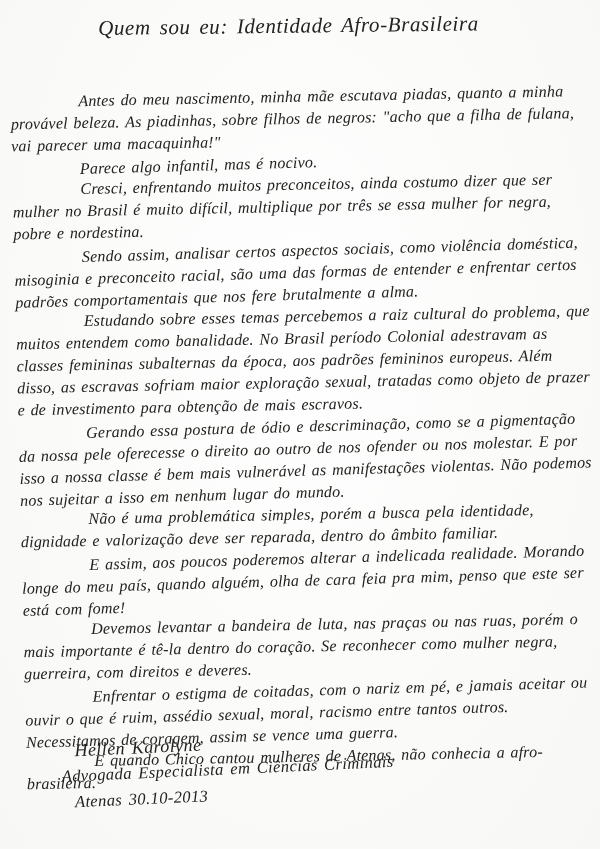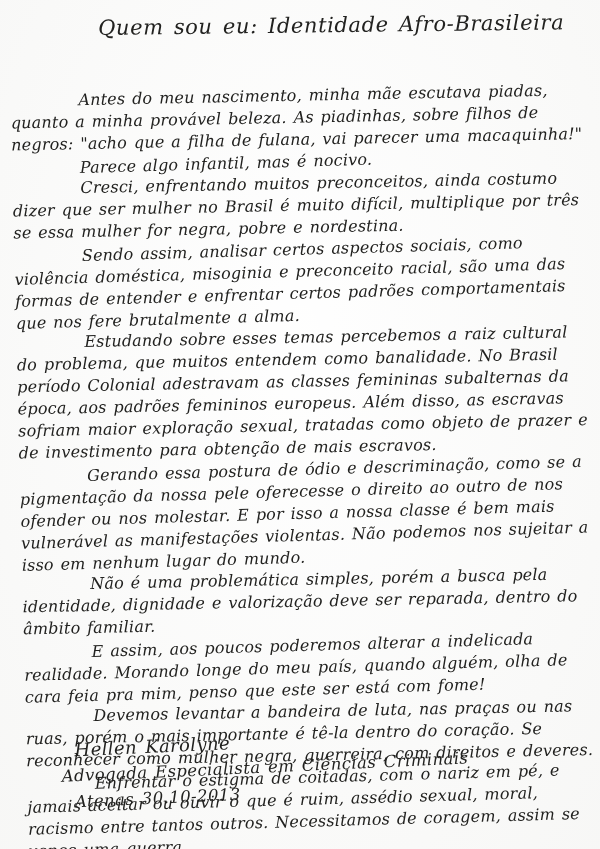--- a/index.html
+++ b/index.html
@@ -14,20 +14,21 @@
   }
   .page {
     position: relative;
     width: 600px;
     height: 849px;
     background: var(--paper);
     background-image:
       radial-gradient(ellipse at 50% 40%, rgba(255,255,255,0.9) 0%, rgba(240,240,238,0.35) 100%);
     overflow: hidden;
     color: var(--ink);
+    font-family: Liberation Serif, serif;
   }
   .title {
     font-size: 21px;
     font-weight: normal;
     font-style: italic;
     letter-spacing: 0.6px;
     word-spacing: 3px;
     margin: 16px 0 0 98px;
     transform: rotate(-0.7deg);
     transform-origin: left top;

